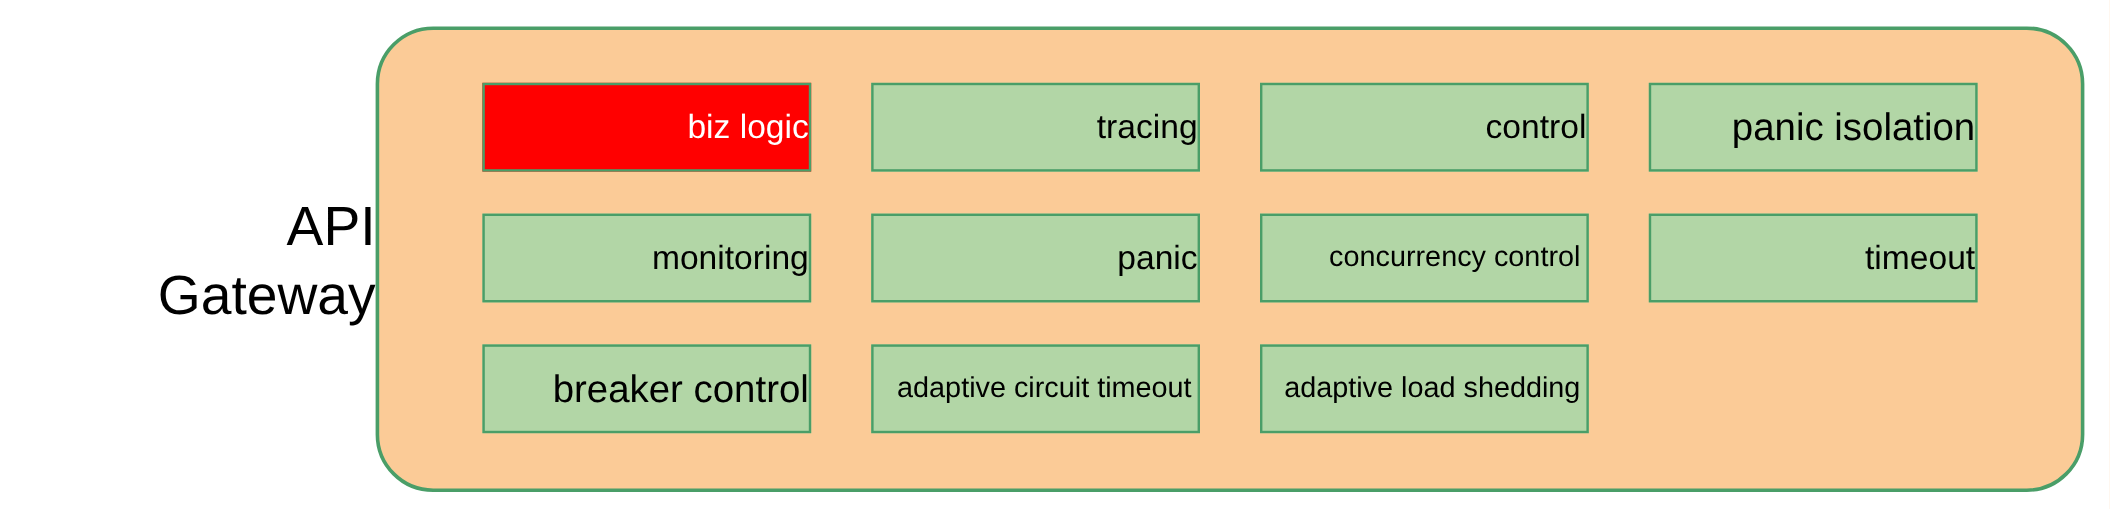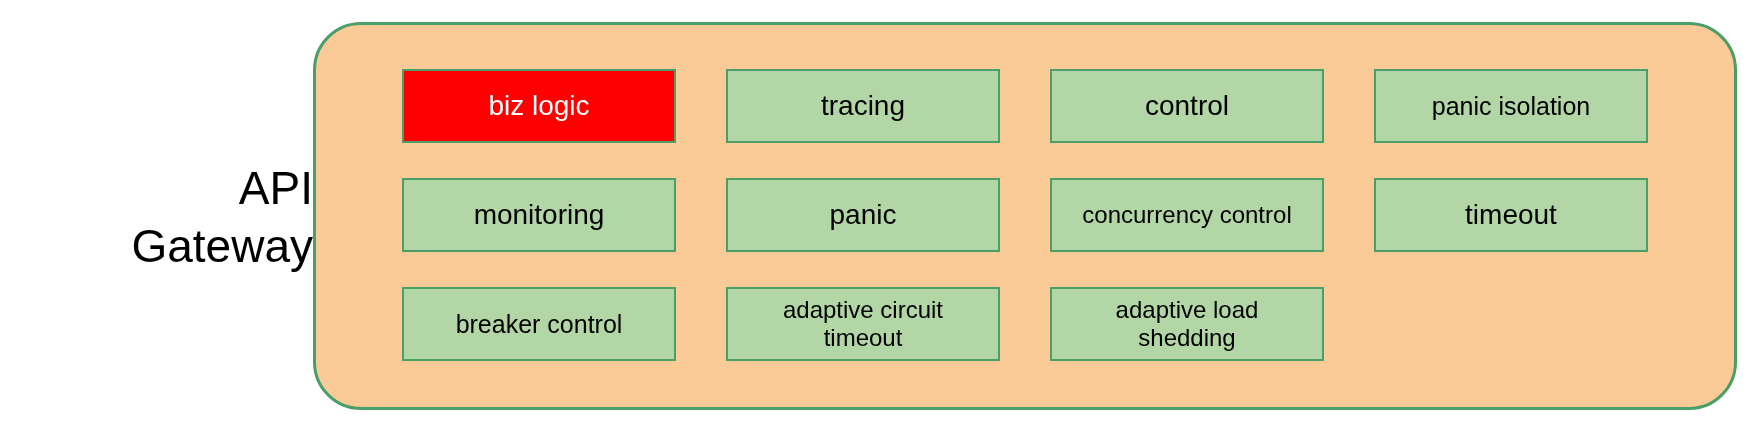--- a/index.html
+++ b/index.html
@@ -37,27 +37,27 @@
     justify-content: space-between;
     align-content: space-between;
     padding: 44px 86px 46px 86px;
   }
   .box {
     box-sizing: border-box;
     background: var(--box-fill, #b2d6a6);
     border: 2px solid var(--box-border, #4a9e68);
     display: flex;
     align-items: center;
-    justify-content: center;
+    justify-content: flex-end;
     text-align: center;
     font-size: 28px;
     color: var(--text, #000000);
   }
-  .box.sm { font-size: 25px; }
-  .box.wrap { font-size: 24px; line-height: 1.18; padding: 0 22px; }
+  .box.sm { font-size: 32px; }
+  .box.wrap { font-size: 24px; line-height: 1.18; padding: 0 5px; }
   .box.highlight {
     background: var(--highlight-fill, #ff0000);
     color: var(--highlight-text, #ffffff);
   }
 </style>
 </head>
 <body>
 
 <div class="stage">
 

